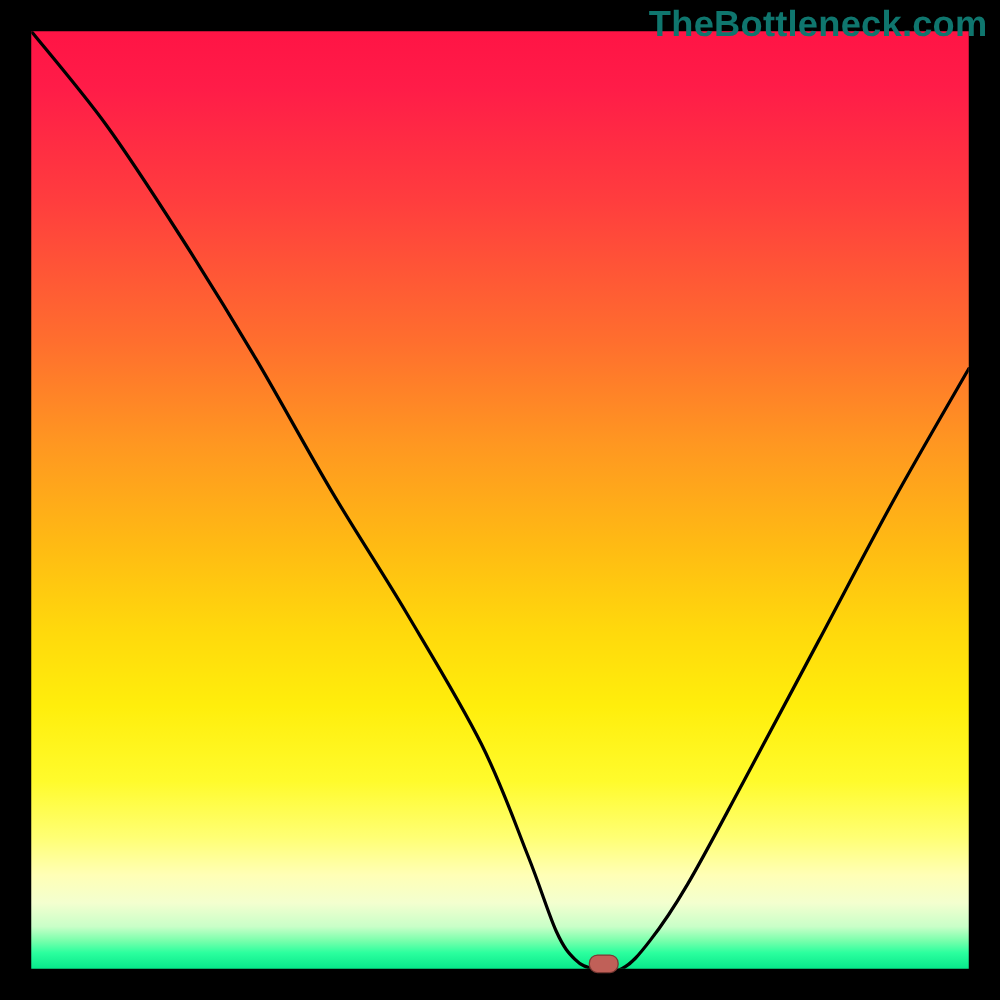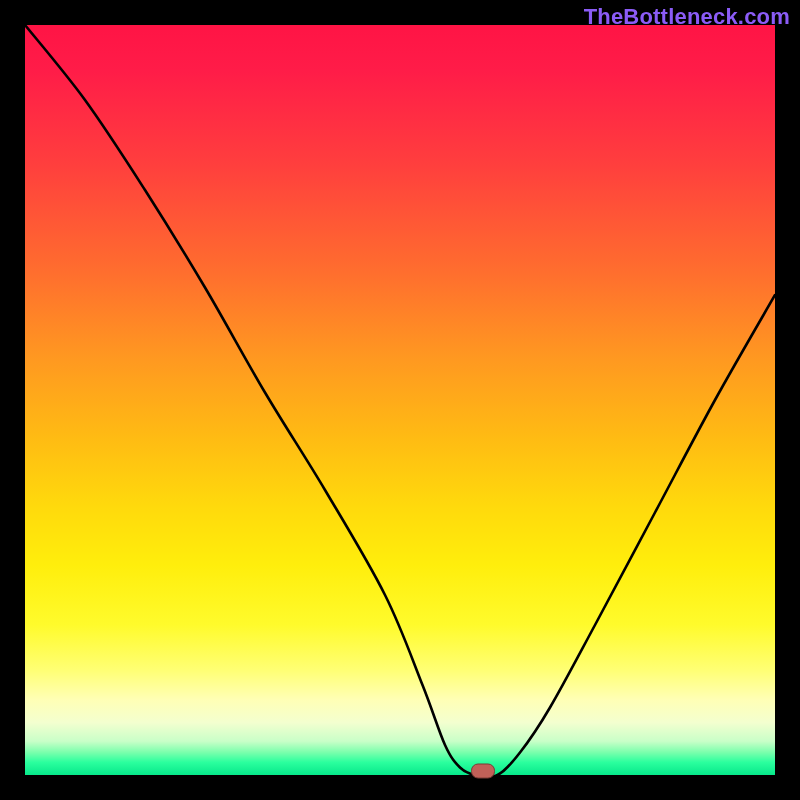--- a/index.html
+++ b/index.html
@@ -14,22 +14,22 @@
   .frame {
     position: relative;
     width: 800px;
     height: 800px;
     background: #000;
   }
   .watermark {
     position: absolute;
     top: 4px;
     right: 10px;
-    color: #8b5cf6;
-    font-size: 22px;
+    color: #0f766e;
+    font-size: 29px;
     font-weight: 600;
     letter-spacing: 0.2px;
     z-index: 20;
     user-select: none;
   }
   .plot-area {
     position: absolute;
     left: 25px;
     top: 25px;
     width: 750px;

